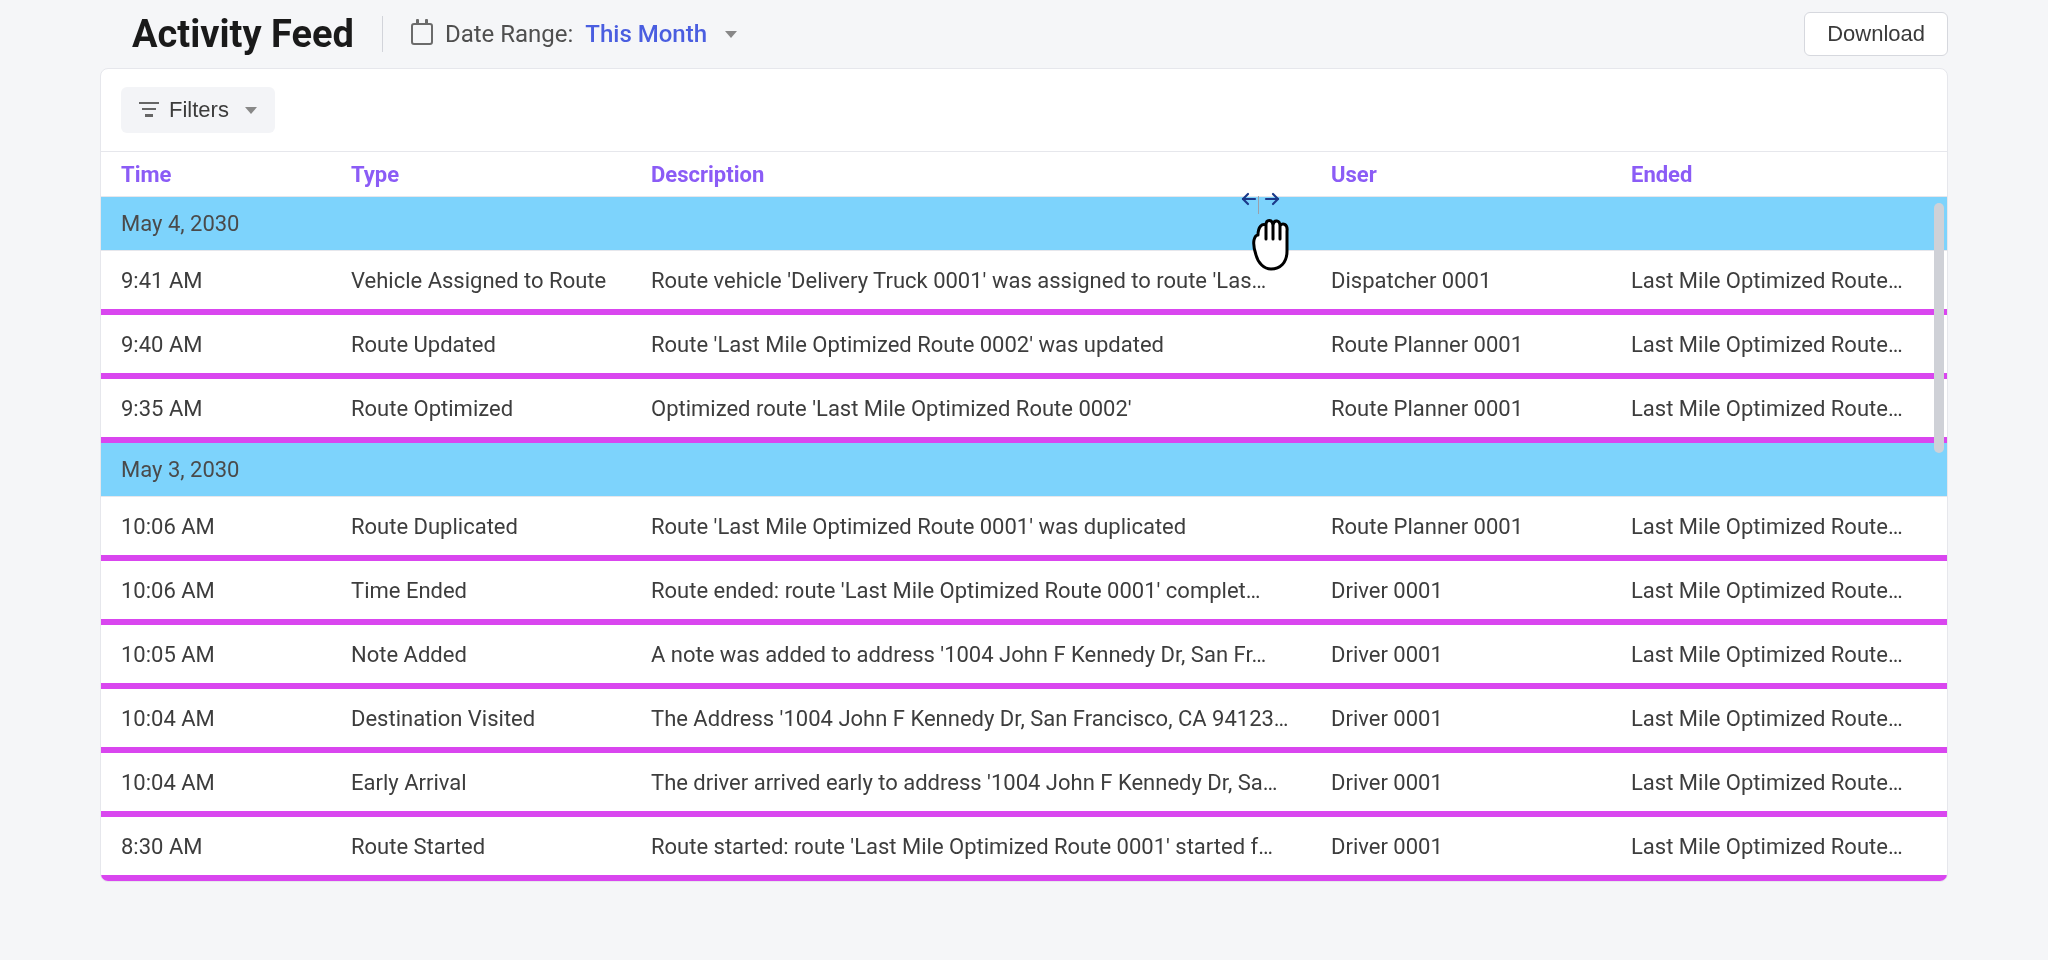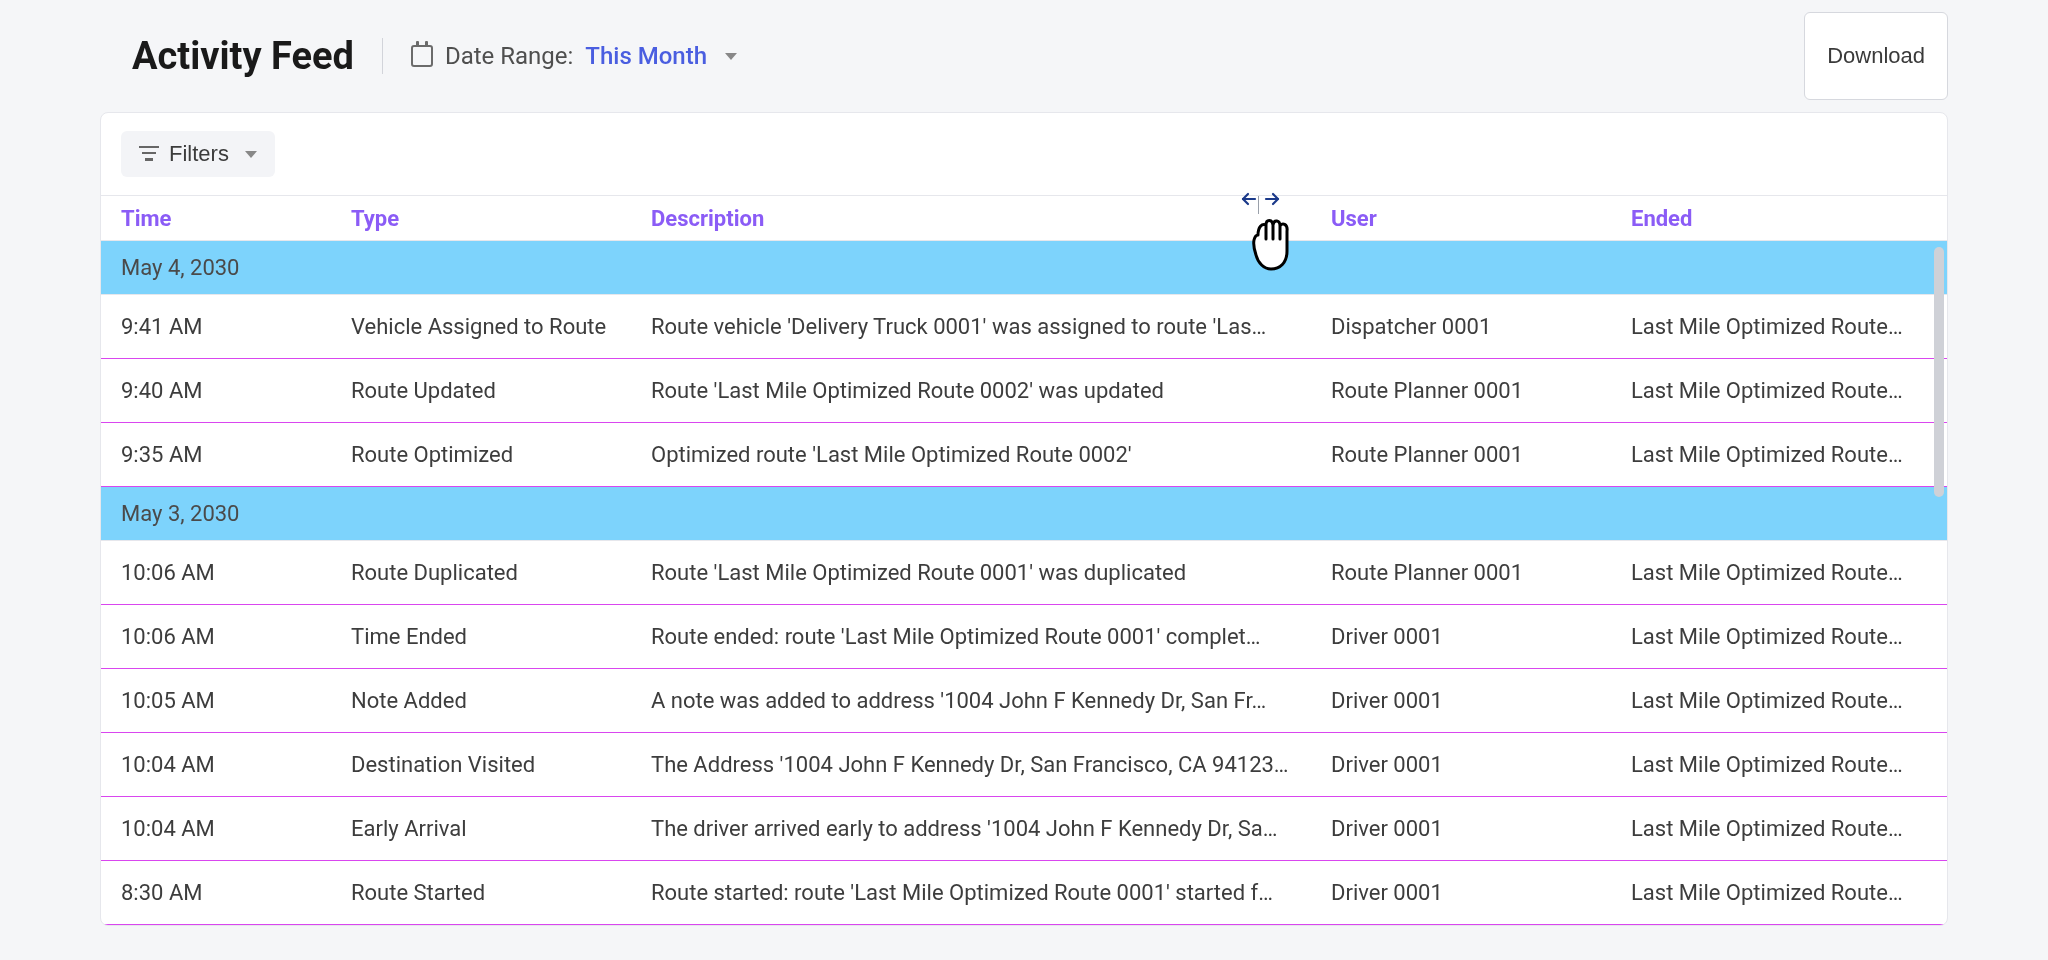--- a/index.html
+++ b/index.html
@@ -88,21 +88,21 @@
       border-left: 6px solid transparent;
       border-right: 6px solid transparent;
       border-top: 7px solid #888;
       margin-left: 6px;
       vertical-align: middle;
     }
     .download-btn {
       background: #fff;
       border: 1px solid #d6d8de;
       border-radius: 6px;
-      padding: 30px 22px;
+      padding: 8px 22px;
       font-size: 22px;
       color: #3a3a3a;
       cursor: pointer;
     }
     .card {
       background: #fff;
       border: 1px solid #e6e7ec;
       border-radius: 8px;
       overflow: hidden;
     }
@@ -159,21 +159,21 @@
       font-size: 22px;
       color: #4a4a4a;
       border-bottom: 1px solid #e6e7ec;
     }
     .data-row {
       display: grid;
       grid-template-columns: 230px 300px 680px 300px 1fr;
       padding: 0 20px;
       height: 64px;
       align-items: center;
-      border-bottom: 1px solid #d946ef;
+      border-bottom: 6px solid #d946ef;
       font-size: 22px;
       color: #3d3d3d;
     }
     .data-row .cell {
       white-space: nowrap;
       overflow: hidden;
       text-overflow: ellipsis;
       padding-right: 20px;
     }
     

